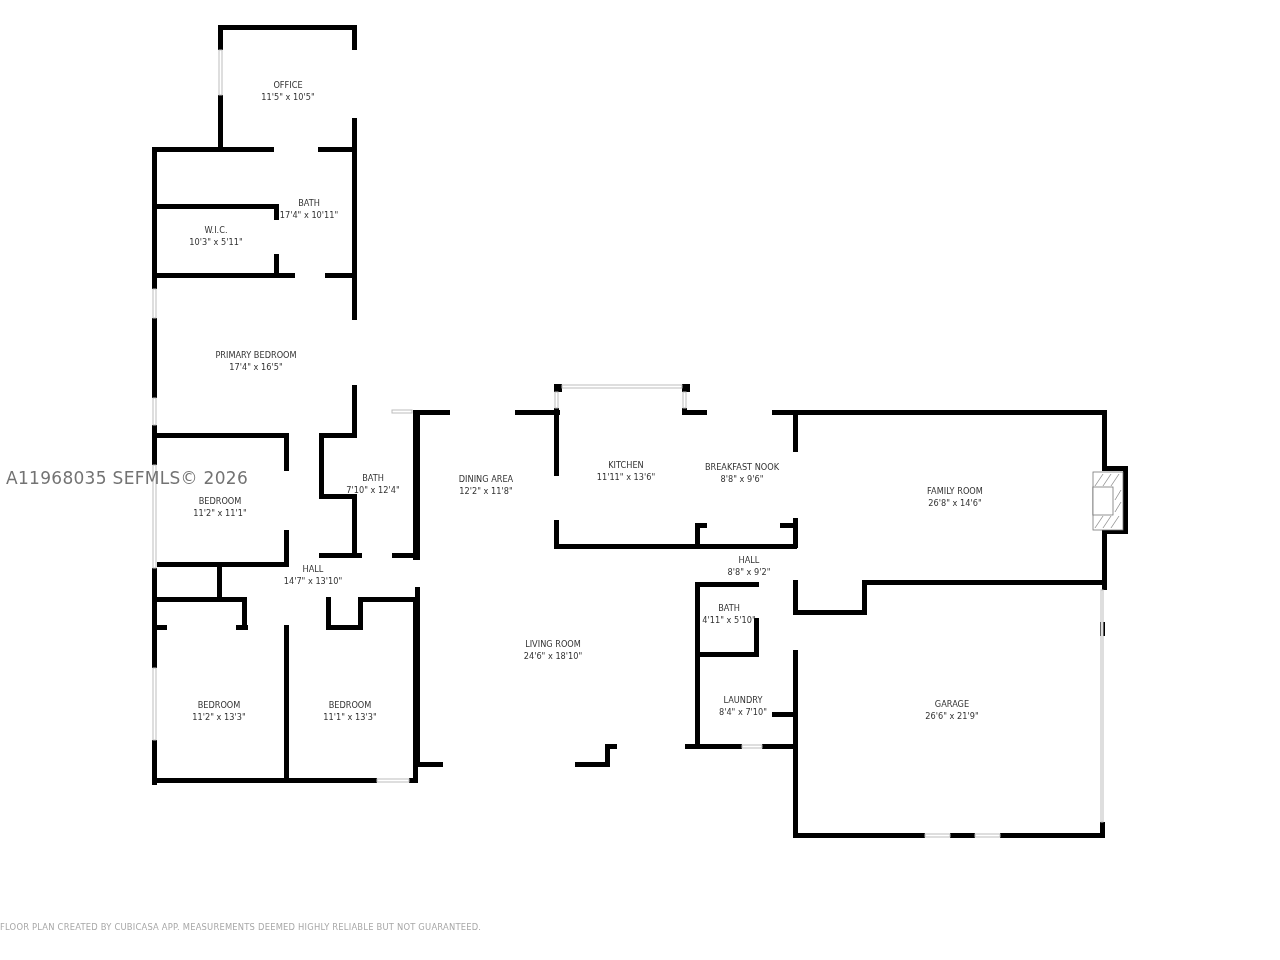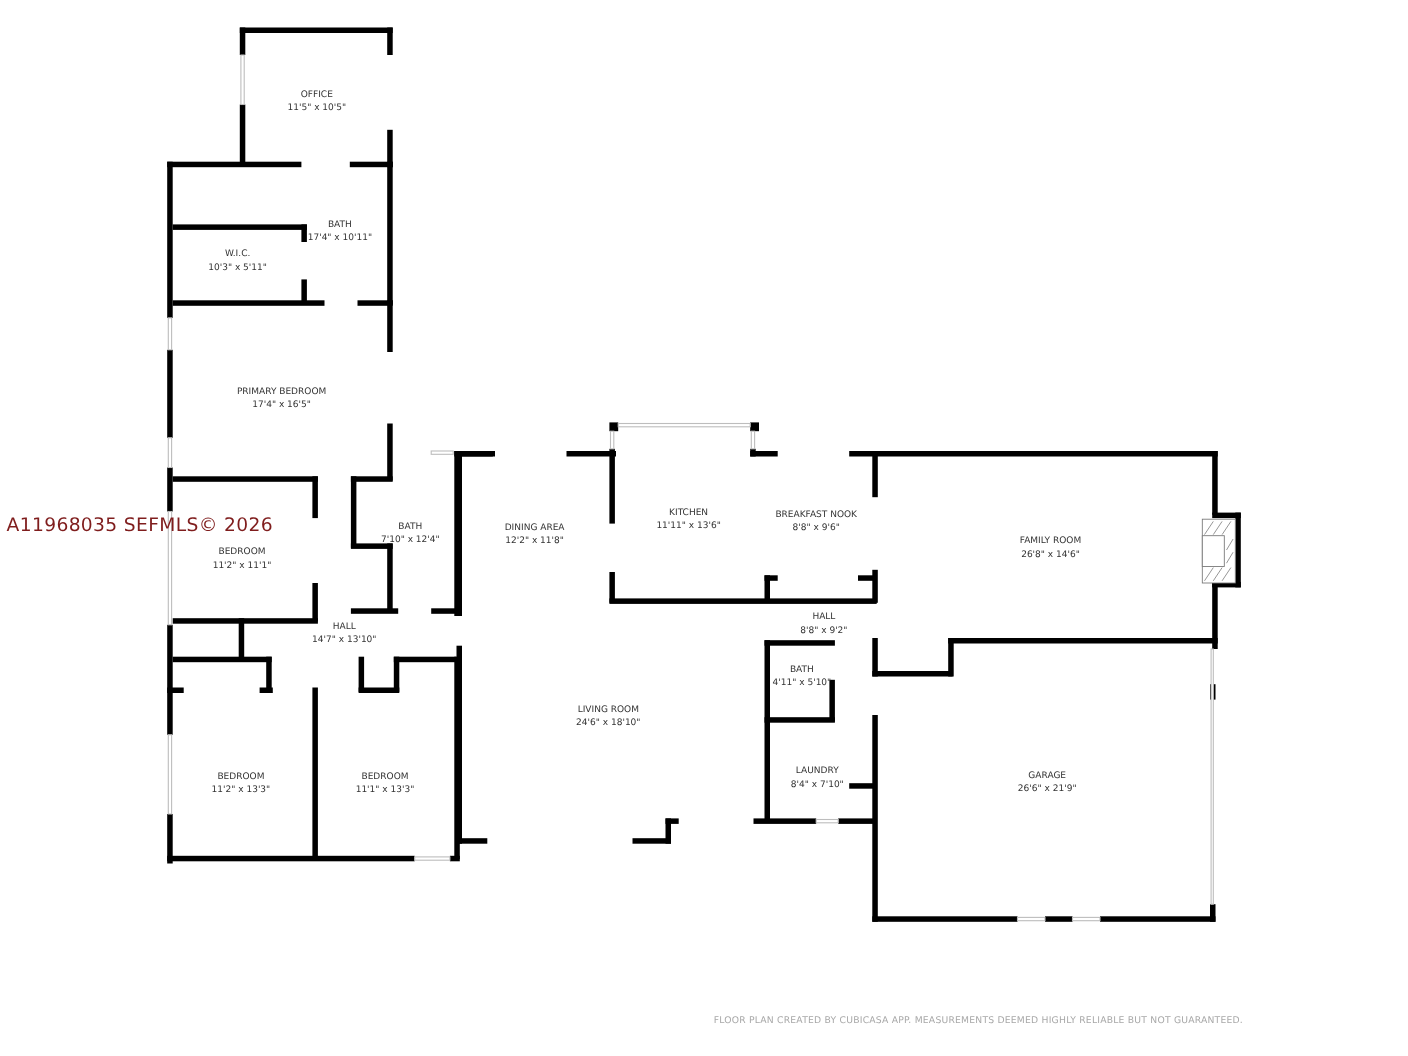--- a/index.html
+++ b/index.html
@@ -1,20 +1,20 @@
 <!DOCTYPE html>
 <html><head>
 <meta charset="utf-8">
 <style>
   html, body { margin: 0; padding: 0; background: #ffffff; }
   body { width: 1280px; height: 960px; position: relative; overflow: hidden; font-family: "DejaVu Sans", sans-serif; }
   #plan { position: absolute; left: 0; top: 0; width: 1280px; height: 960px; }
   .room-label { font-family: "DejaVu Sans", sans-serif; font-size: 8.2px; fill: #333333; text-anchor: middle; }
-  .watermark { position: absolute; left: 6px; top: 468px; font-family: "DejaVu Sans", sans-serif; font-size: 17px; color: #7f1d1d; letter-spacing: 0.3px; white-space: nowrap; }
-  .footer { position: absolute; left: 0; width: 1130px; top: 922px; text-align: right; font-family: "DejaVu Sans", sans-serif; font-size: 8.4px; color: #a8a8a8; letter-spacing: 0.2px; }
+  .watermark { position: absolute; left: 6px; top: 468px; font-family: "DejaVu Sans", sans-serif; font-size: 17px; color: #737373; letter-spacing: 0.3px; white-space: nowrap; }
+  .footer { position: absolute; left: 0; width: 1130px; top: 922px; text-align: left; font-family: "DejaVu Sans", sans-serif; font-size: 8.4px; color: #a8a8a8; letter-spacing: 0.2px; }
 </style>
 </head>
 <body>
 
 <svg id="plan" viewBox="0 0 1280 960" xmlns="http://www.w3.org/2000/svg">
   <g fill="#000000">
 
     <rect x="218" y="25" width="139" height="5"></rect>
     <rect x="218" y="25" width="5" height="25"></rect>
     <rect x="218" y="95" width="5" height="55"></rect>

